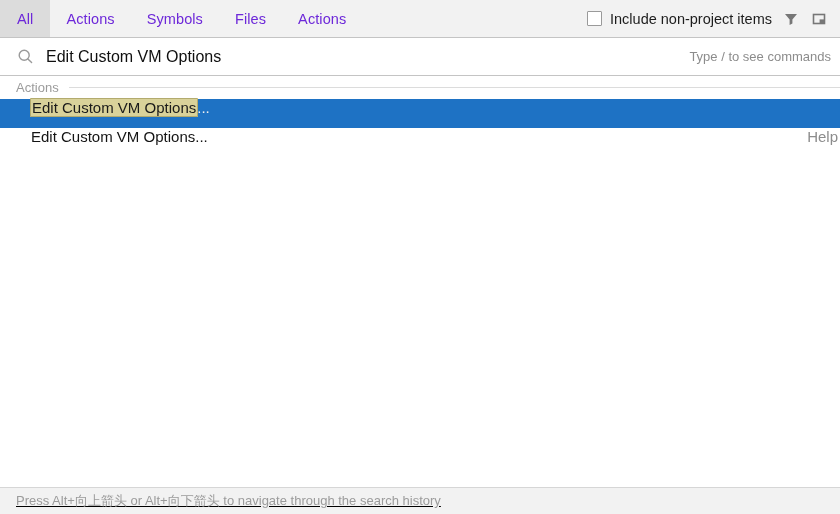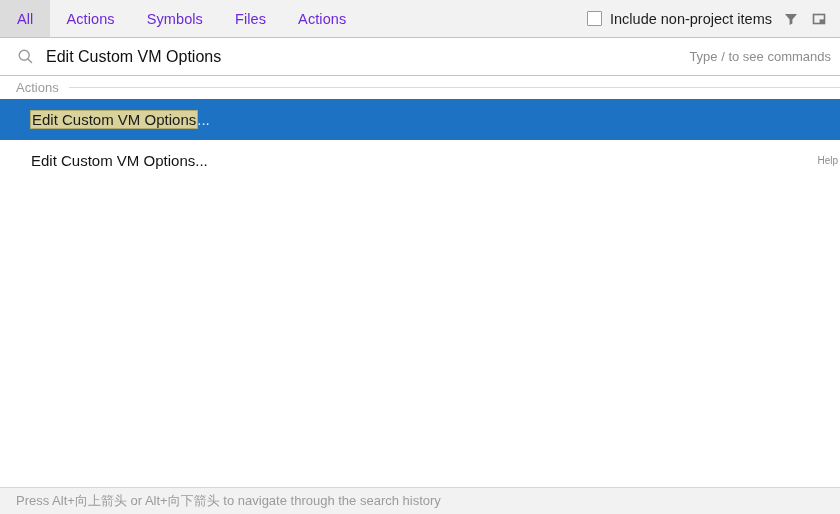--- a/index.html
+++ b/index.html
@@ -158,23 +158,22 @@
     color: #9b9b9b;
     white-space: nowrap;
   }
   .group-rule {
     flex: 1 1 auto;
     height: 1px;
     background: #dcdcdc;
   }
   .row {
     position: relative;
-    height: 41px;
-    display: flex;
-    align-items: center;
+    height: 29px;
+    display: flex;
     padding-left: 31px;
     padding-right: 8px;
     box-sizing: border-box;
     font-size: 15px;
     color: #141414;
     white-space: nowrap;
   }
   .row.selected {
     background: #1e72c4;
     color: #ffffff;
@@ -190,36 +189,37 @@
     padding: 0 1px;
     margin: 0 -1px;
     border-radius: 1px;
     box-sizing: border-box;
   }
   .row.selected .tail {
     color: #f0f0f0;
   }
   .row .rowright {
     margin-left: auto;
-    font-size: 10px;
+    font-size: 15px;
     color: #8c8c8c;
     padding-right: 0px;
     margin-right: -6px;
   }
 
   
   .footer {
     height: 27px;
     min-height: 27px;
     background: #f2f2f2;
     border-top: 1px solid #d6d6d6;
     display: flex;
     align-items: center;
     padding-left: 16px;
     box-sizing: border-box;
+    text-decoration: underline;
   }
   .footer-text {
     font-size: 13px;
     color: #9b9b9b;
     white-space: nowrap;
     font-family: "Liberation Sans", "DejaVu Sans", sans-serif;
   }
 </style>
 </head>
 <body>

